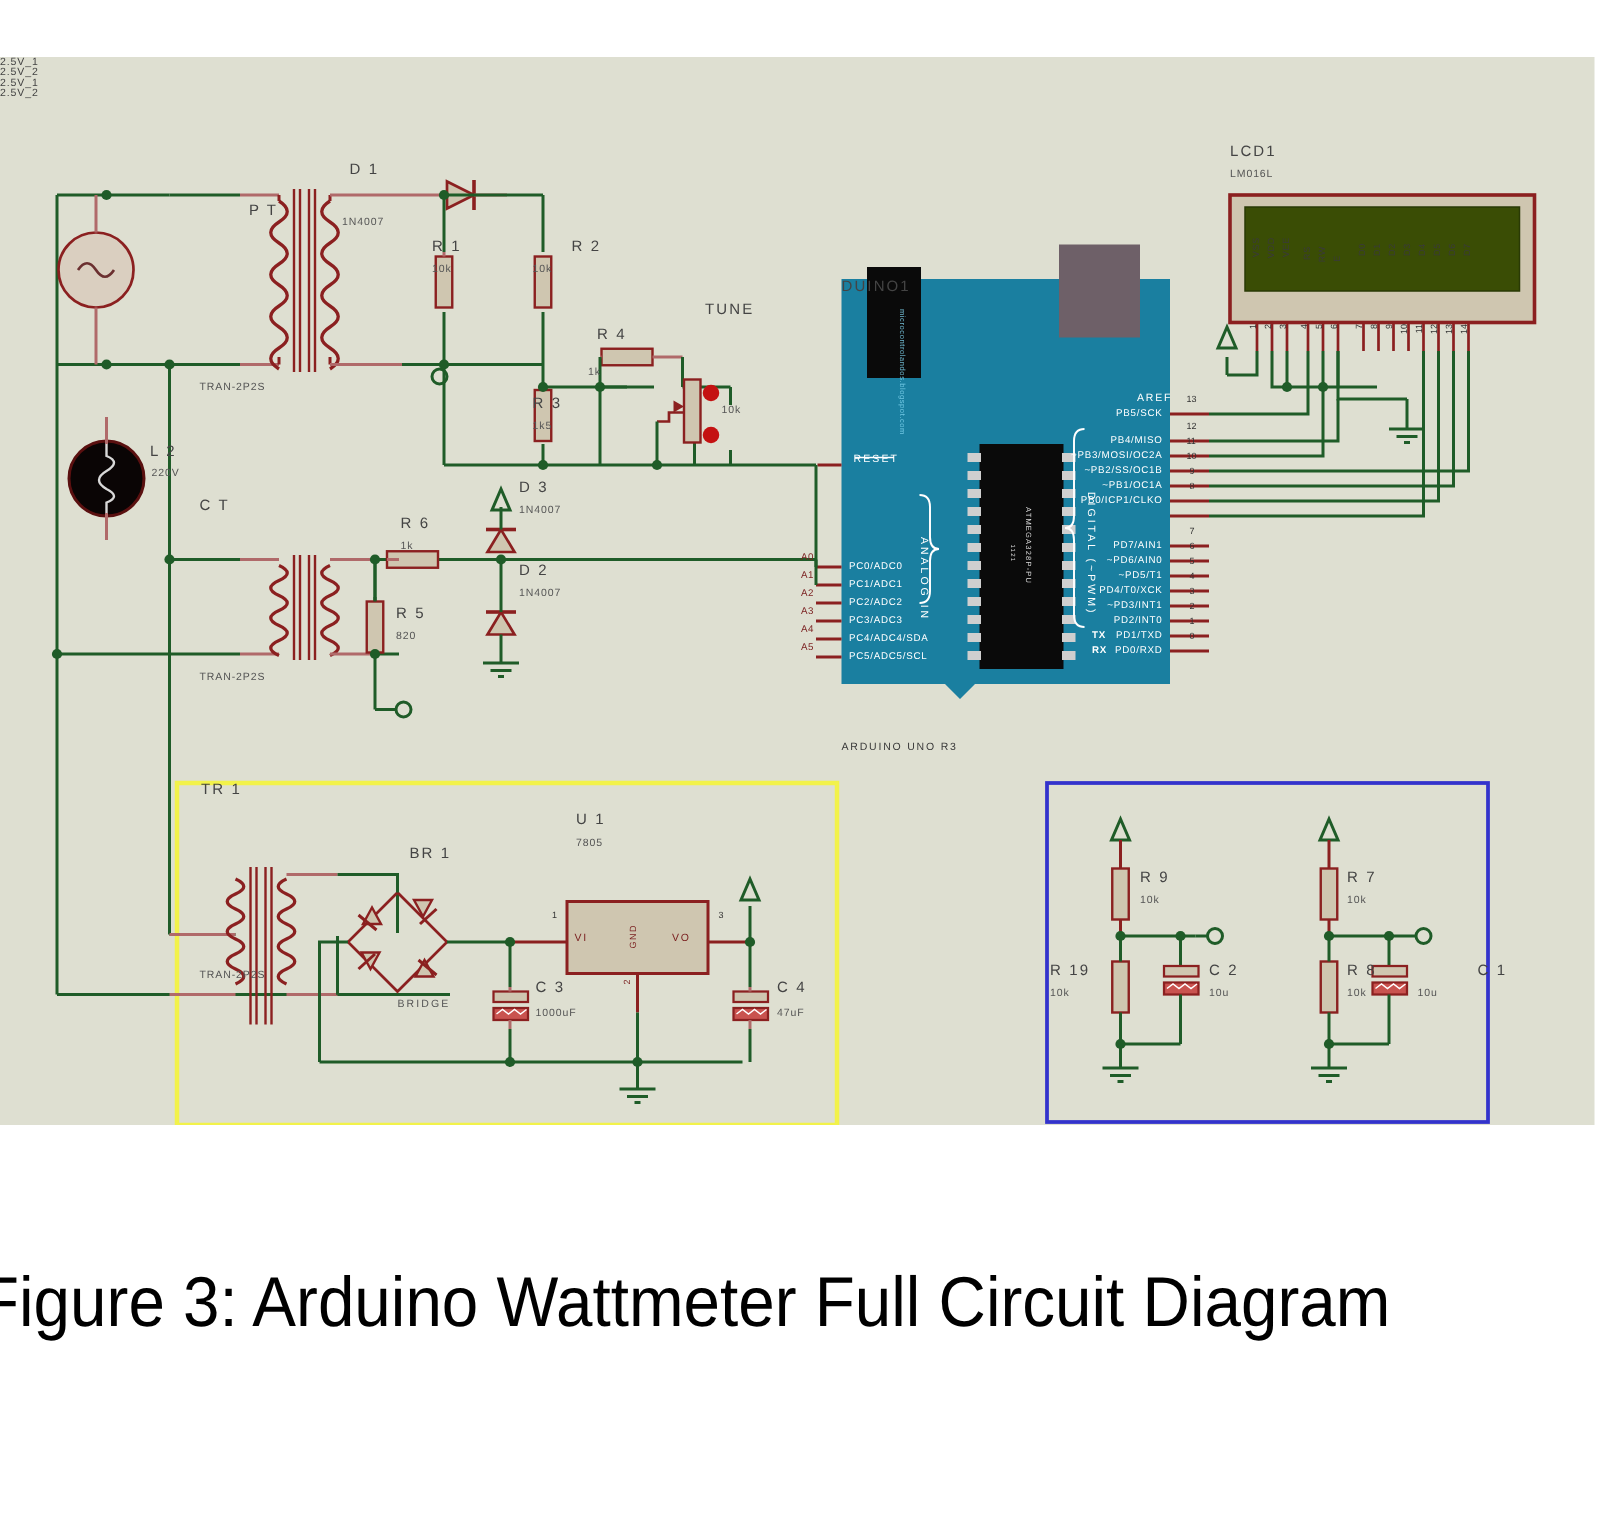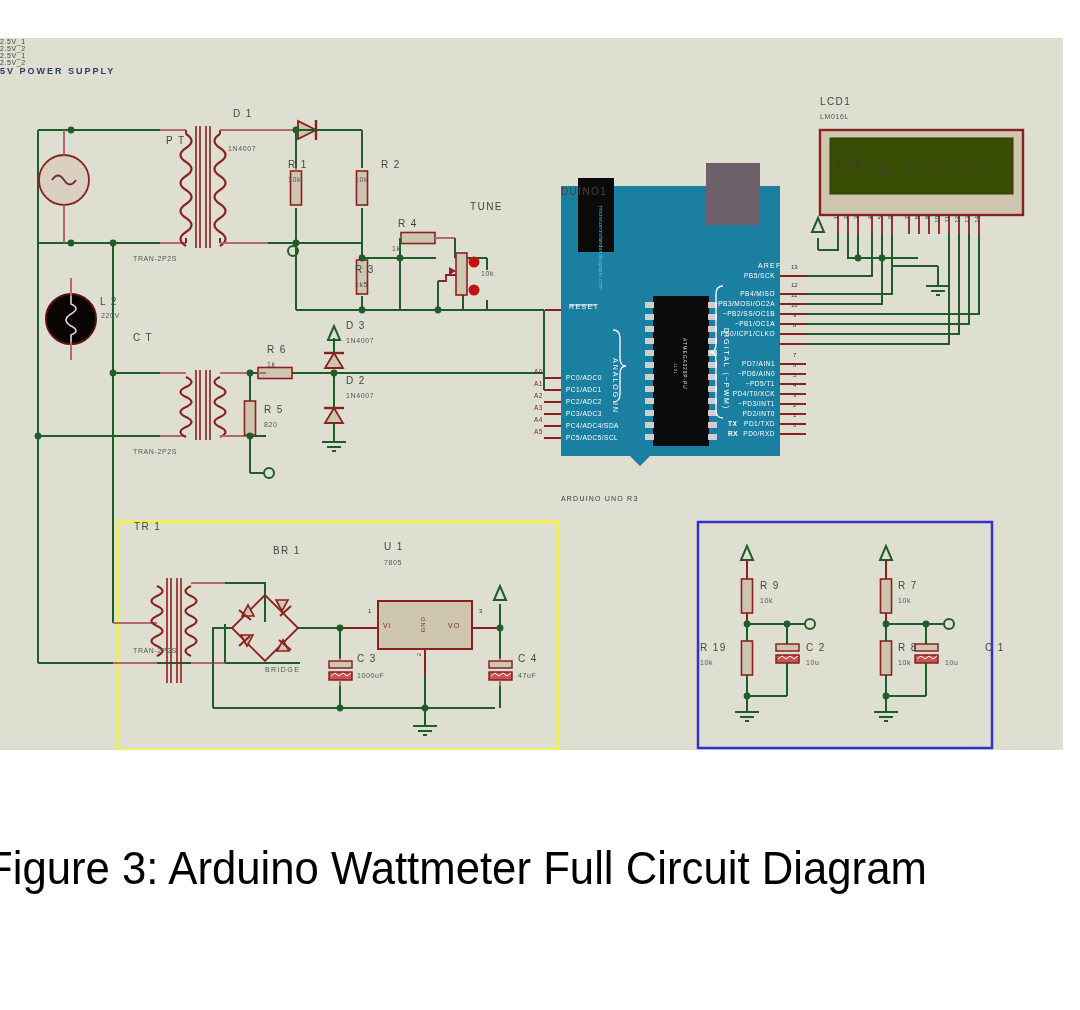--- a/index.html
+++ b/index.html
@@ -540,37 +540,36 @@
 
     <div class="lbl ref" style="left:357px;top:615px;">C 3</div>
     <div class="lbl val" style="left:357px;top:634px;">1000uF</div>
     <div class="lbl ref" style="left:518px;top:615px;">C 4</div>
     <div class="lbl val" style="left:518px;top:634px;">47uF</div>
     <div class="lbl ref" style="left:806px;top:604px;">C 2</div>
     <div class="lbl val" style="left:806px;top:621px;">10u</div>
     <div class="lbl ref" style="left:945px;top:604px;margin-left:40px;">C 1</div>
     <div class="lbl val" style="left:945px;top:621px;">10u</div>
 
-    <div class="lbl ref" style="left:273px;top:507px;">BR 1</div>
+    <div class="lbl ref" style="left:273px;top:526px;">BR 1</div>
     <div class="lbl val" style="left:265px;top:628px;letter-spacing:1.4px;">BRIDGE</div>
     <div class="lbl ref" style="left:384px;top:503px;">U 1</div>
     <div class="lbl val" style="left:384px;top:521px;">7805</div>
     <div class="ictxt" style="left:383px;top:584px;">VI</div>
     <div class="ictxt" style="left:448px;top:584px;">VO</div>
     <div class="gndtxt" style="left:420px;top:578px;">GND</div>
     <div class="pinnum" style="left:368px;top:570px;">1</div>
     <div class="pinnum" style="left:479px;top:570px;">3</div>
     <div class="gndtxt" style="left:416px;top:614px;font-size:6px;">2</div>
 
     <div class="netlbl" style="left:313px;top:209px;">2.5V_1</div>
     <div class="netlbl" style="left:289px;top:431px;">2.5V_2</div>
     <div class="netlbl" style="left:825px;top:582px;">2.5V_1</div>
     <div class="netlbl" style="left:964px;top:582px;">2.5V_2</div>
 
-    <div class="blocktitle" style="left:244px;top:722px;">5V POWER SUPPLY</div>
 
     <div class="lbl ref" style="left:561px;top:148px;">DUINO1</div>
     <div class="lbl" style="left:561px;top:457px;font-size:7px;color:#3a3a3a;letter-spacing:1.2px;">ARDUINO UNO R3</div>
     <div class="boardtxt" style="left:569px;top:265px;font-size:7px;letter-spacing:1.4px;">RESET</div>
     <div class="boardtxt" style="left:758px;top:224px;font-size:7px;letter-spacing:1.2px;">AREF</div>
     <div class="vtxt" style="left:612px;top:320px;">ANALOG IN</div>
     <div class="vtxt" style="left:723px;top:290px;">DIGITAL (~PWM)</div>
     <div class="vtxt2" style="left:598px;top:168px;">microcontrolandos.blogspot.com</div>
     <div class="chiptxt" style="left:682px;top:300px;">ATMEGA328P-PU</div>
     <div class="chiptxt" style="left:673px;top:325px;font-size:4px;">1121</div>

